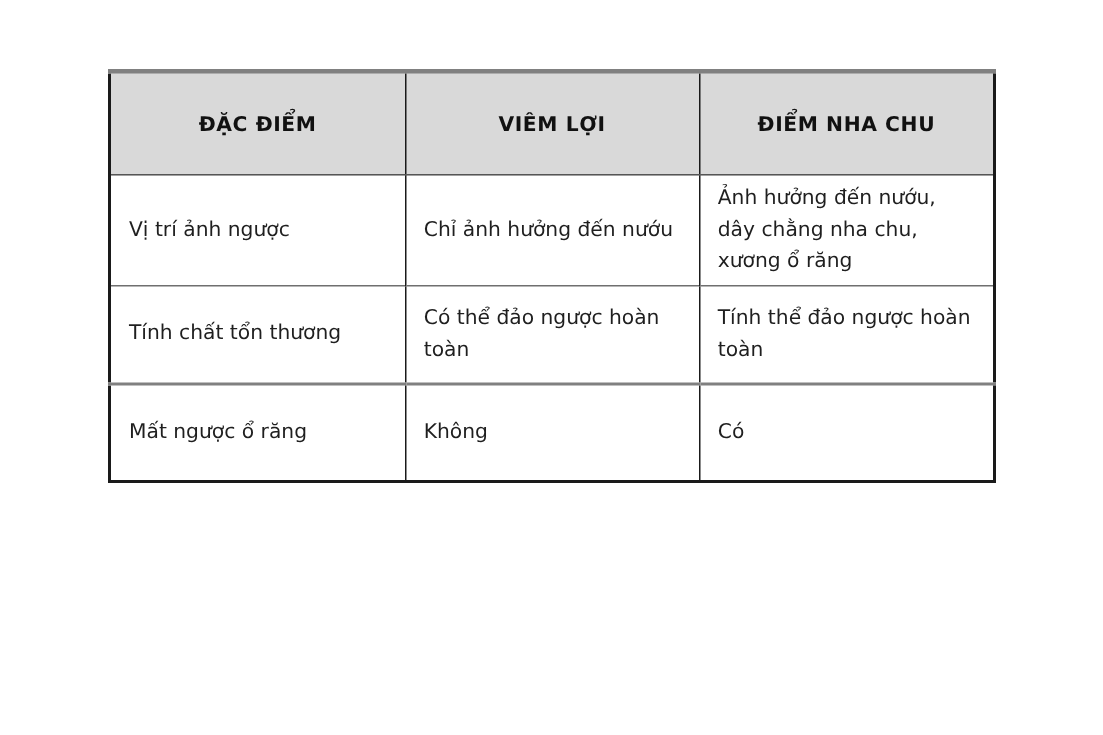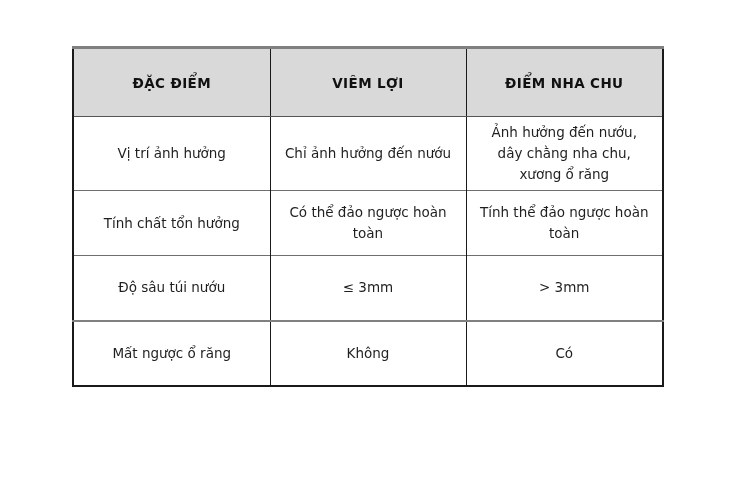--- a/index.html
+++ b/index.html
@@ -58,21 +58,21 @@
     text-align: center;
     font-weight: bold;
     font-size: 13.5px;
     letter-spacing: 0.4px;
     color: #111111;
     border-bottom: 1.5px solid #555555;
   }
 
   table.comparison tbody td {
     height: 65px;
-    text-align: center;
+    text-align: left;
     font-size: 13.5px;
     line-height: 1.55;
     color: #1f1f1f;
     border-top: 1.5px solid #6f6f6f;
   }
 
   table.comparison tbody tr:first-child td {
     height: 74px;
     border-top: none;
   }
@@ -103,49 +103,38 @@
       <thead>
         <tr>
           <th>ĐẶC ĐIỂM</th>
           <th>VIÊM LỢI</th>
           <th>ĐIỂM NHA CHU</th>
         </tr>
       </thead>
       <tbody>
         <tr class="row-tall">
           <td>
-              <span class="cell-text">Vị trí ảnh hưởng</span>
+              <span class="cell-text">Vị trí ảnh ngược</span>
             </td>
           <td>
               <span class="cell-text">Chỉ ảnh hưởng đến nướu</span>
             </td>
           <td>
               <span class="cell-text">Ảnh hưởng đến nướu, dây chằng nha chu, xương ổ răng</span>
             </td>
         </tr>
         <tr>
           <td>
-              <span class="cell-text">Tính chất tổn hưởng</span>
+              <span class="cell-text">Tính chất tổn thương</span>
             </td>
           <td>
               <span class="cell-text">Có thể đảo ngược hoàn toàn</span>
             </td>
           <td>
               <span class="cell-text">Tính thể đảo ngược hoàn toàn</span>
-            </td>
-        </tr>
-        <tr>
-          <td>
-              <span class="cell-text">Độ sâu túi nướu</span>
-            </td>
-          <td>
-              <span class="cell-text">≤ 3mm</span>
-            </td>
-          <td>
-              <span class="cell-text">&gt; 3mm</span>
             </td>
         </tr>
         <tr class="thick-divider">
           <td>
               <span class="cell-text">Mất ngược ổ răng</span>
             </td>
           <td>
               <span class="cell-text">Không</span>
             </td>
           <td>

